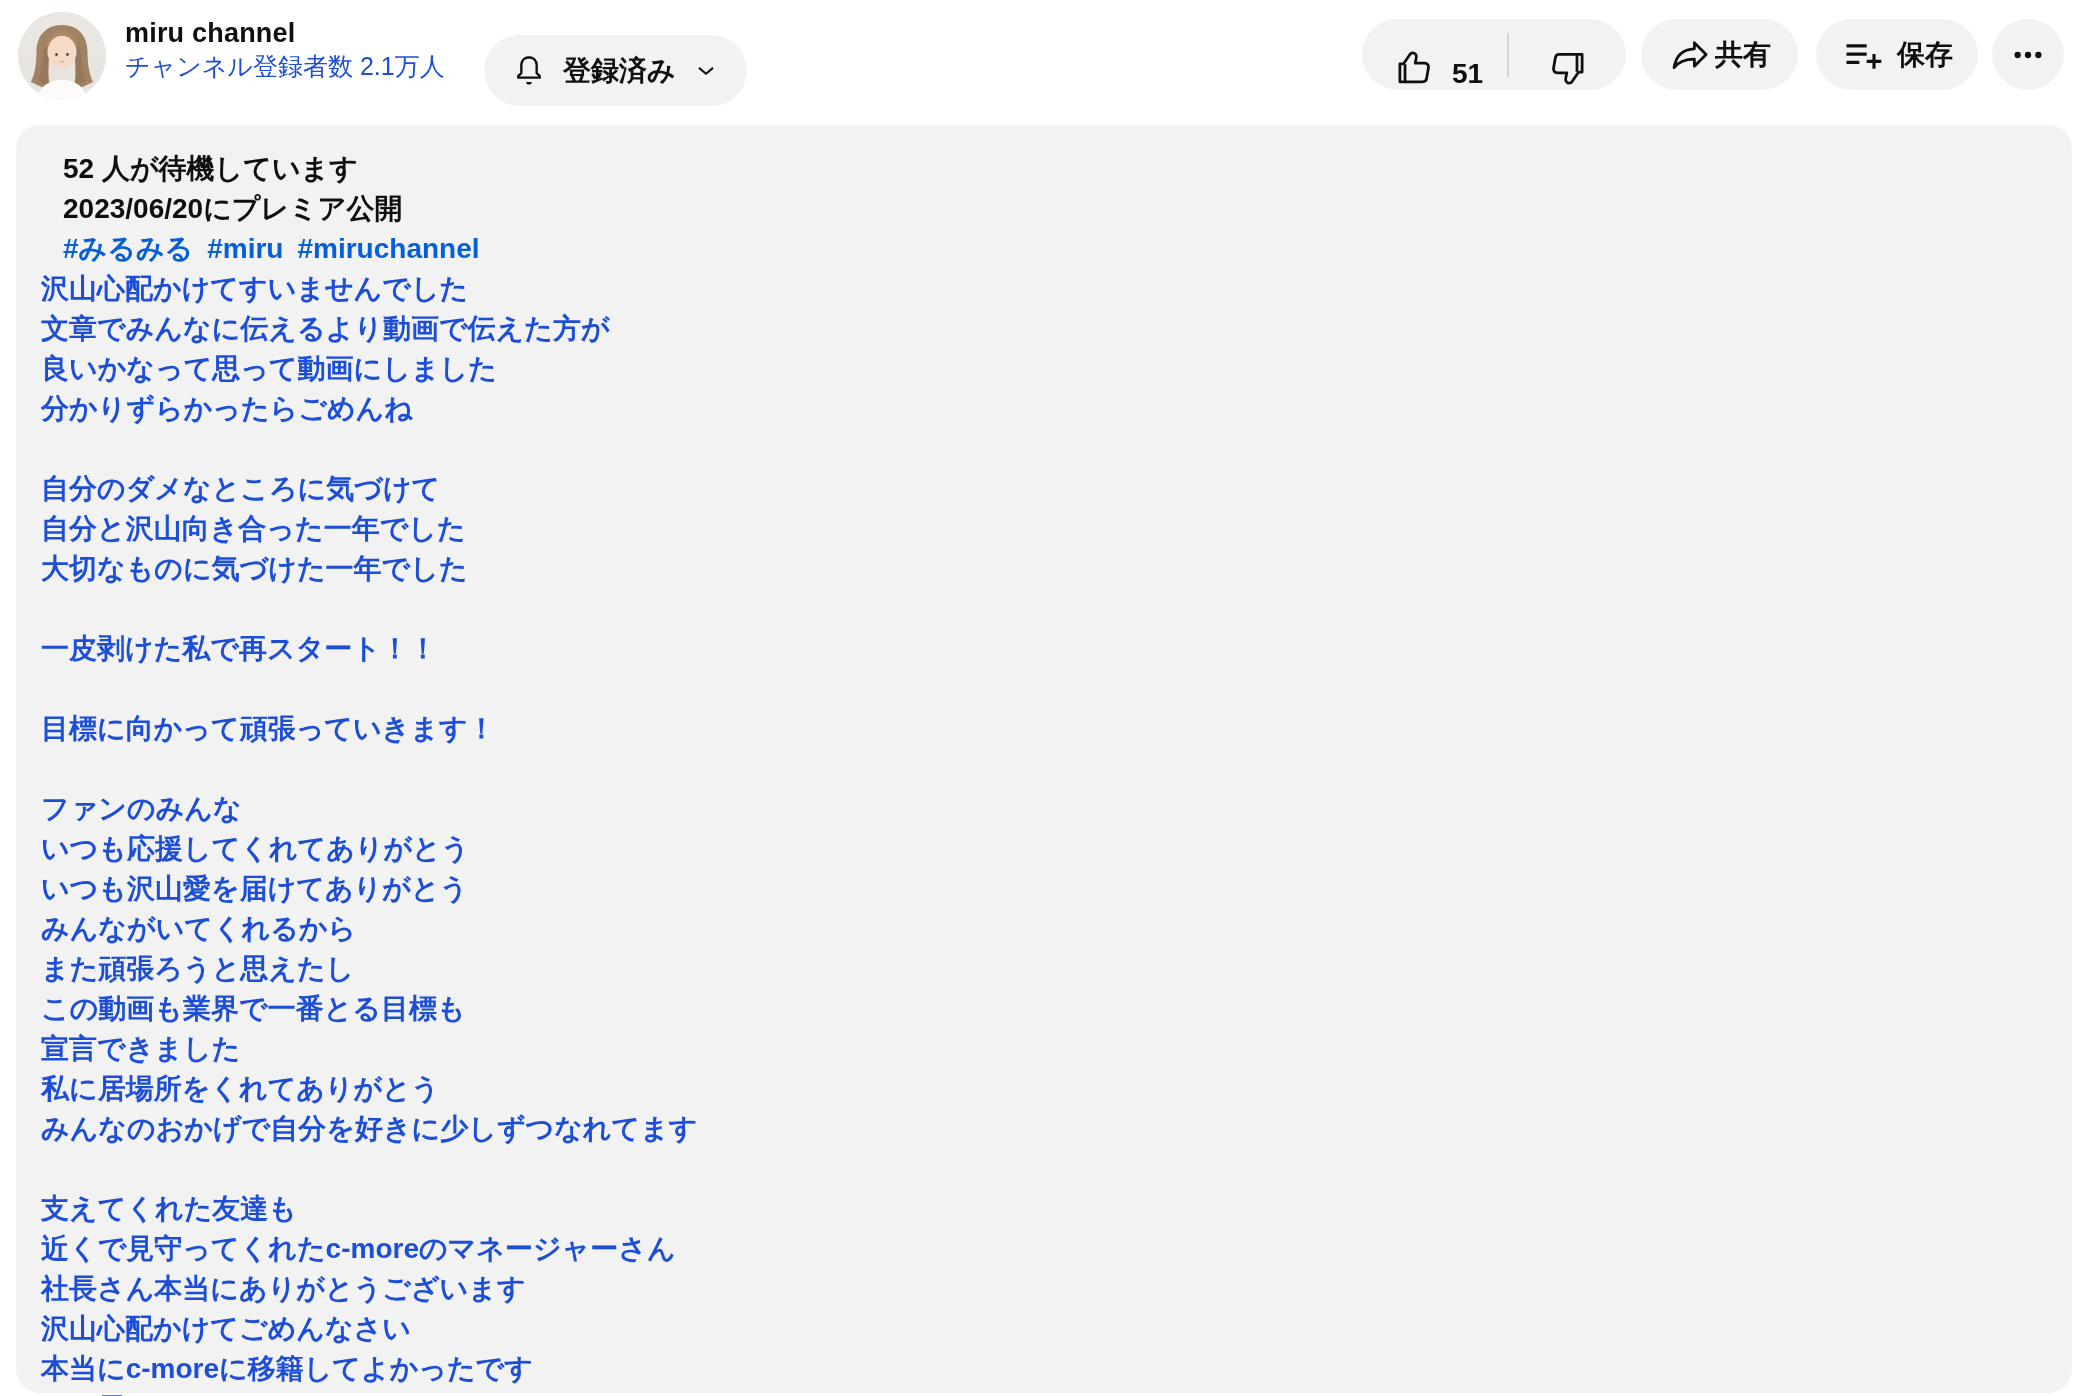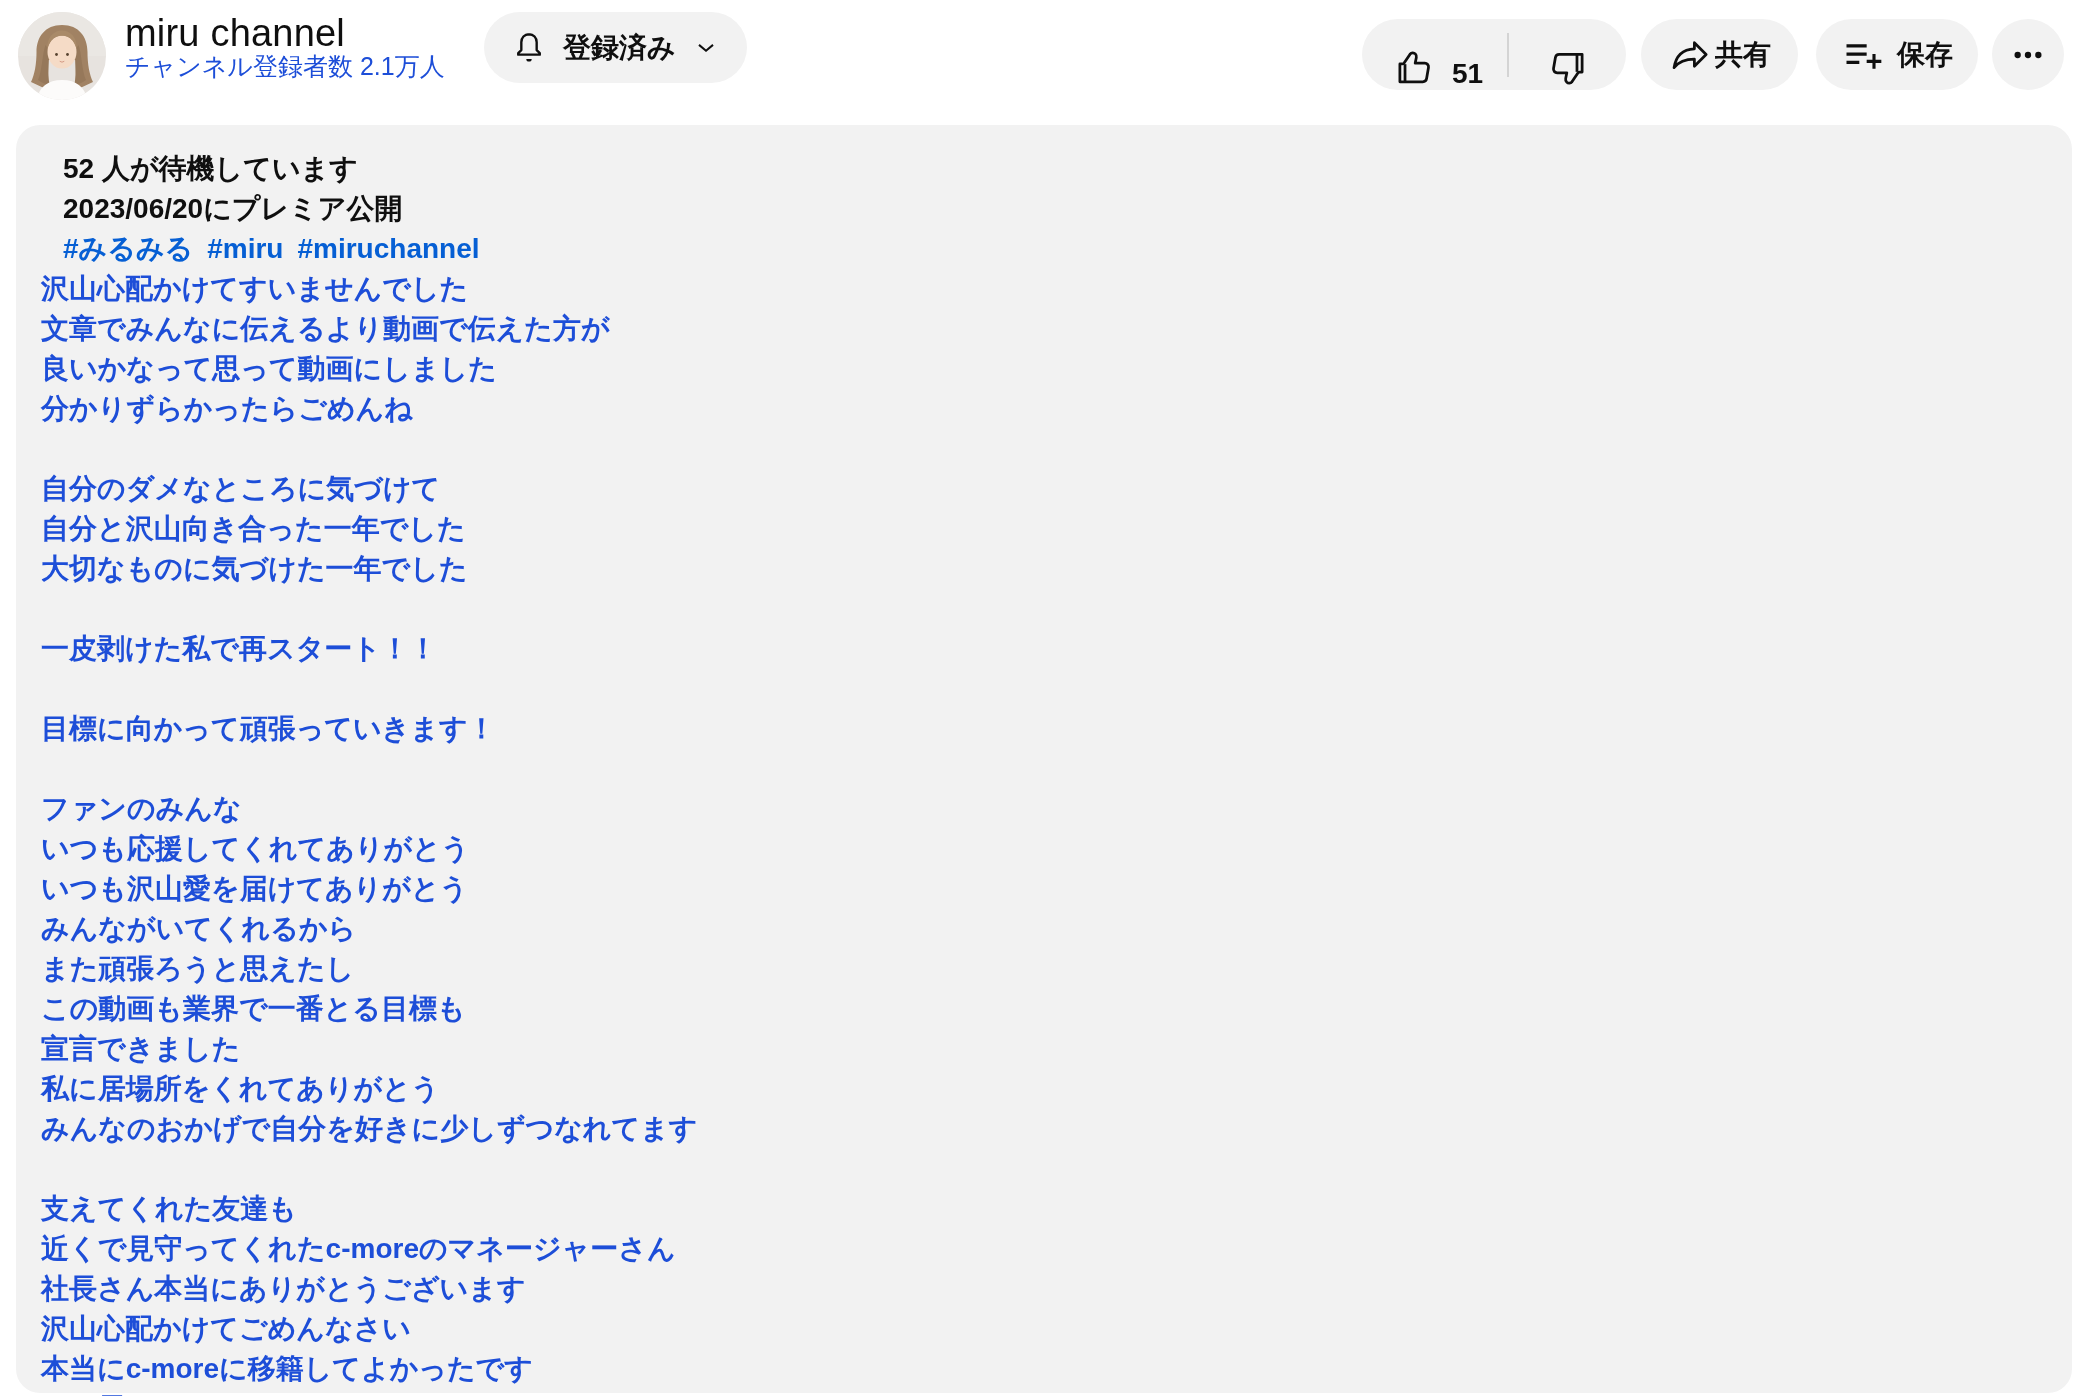--- a/index.html
+++ b/index.html
@@ -4,27 +4,27 @@
 <style>
   html,body{margin:0;padding:0;background:#ffffff;}
   body{font-family:"Liberation Sans","DejaVu Sans",sans-serif;color:#0f0f0f;}
   .page{position:relative;width:2088px;height:1396px;background:#ffffff;overflow:hidden;}
 
   
   .avatar{position:absolute;left:18px;top:12px;width:88px;height:88px;border-radius:50%;overflow:hidden;cursor:pointer;}
   .avatar svg{display:block;width:100%;height:100%;}
 
   .channel-meta{position:absolute;left:125px;top:16px;}
-  .channel-name{font-size:38px;font-weight:400;line-height:34px;letter-spacing:.2px;cursor:pointer;}
+  .channel-name{font-size:27px;font-weight:700;line-height:34px;letter-spacing:.2px;cursor:pointer;}
   .subs{margin-top:2px;font-size:25px;line-height:28px;color:#1d4ed8;}
 
   .pill{display:flex;align-items:center;background:#f2f2f2;border:none;border-radius:36px;height:71px;
         font-family:inherit;font-size:28px;font-weight:600;color:#0f0f0f;cursor:pointer;padding:0;box-sizing:border-box;}
 
-  .subscribe{position:absolute;left:484px;top:12px;padding:0 26px;gap:15px;}
+  .subscribe{position:absolute;left:484px;top:35px;padding:0 26px;gap:15px;}
 
   .actions{position:absolute;top:19px;right:24px;display:flex;align-items:center;}
   .like-pill{width:264px;}
   .seg-btn{display:flex;align-items:flex-end;background:none;border:none;font:inherit;font-weight:600;color:inherit;cursor:pointer;height:100%;padding:0;}
   .like-btn{gap:16px;padding:0 24px 0 30px;}
   .divider{width:2px;height:44px;background:#d4d4d4;flex:none;}
   .dislike-btn{flex:1;justify-content:center;}
   .share{margin-left:15px;padding:0 27px;gap:3px;}
   .save{margin-left:18px;padding:0 25px;gap:12px;}
   .more{margin-left:14px;width:72px;justify-content:center;border-radius:50%;}

